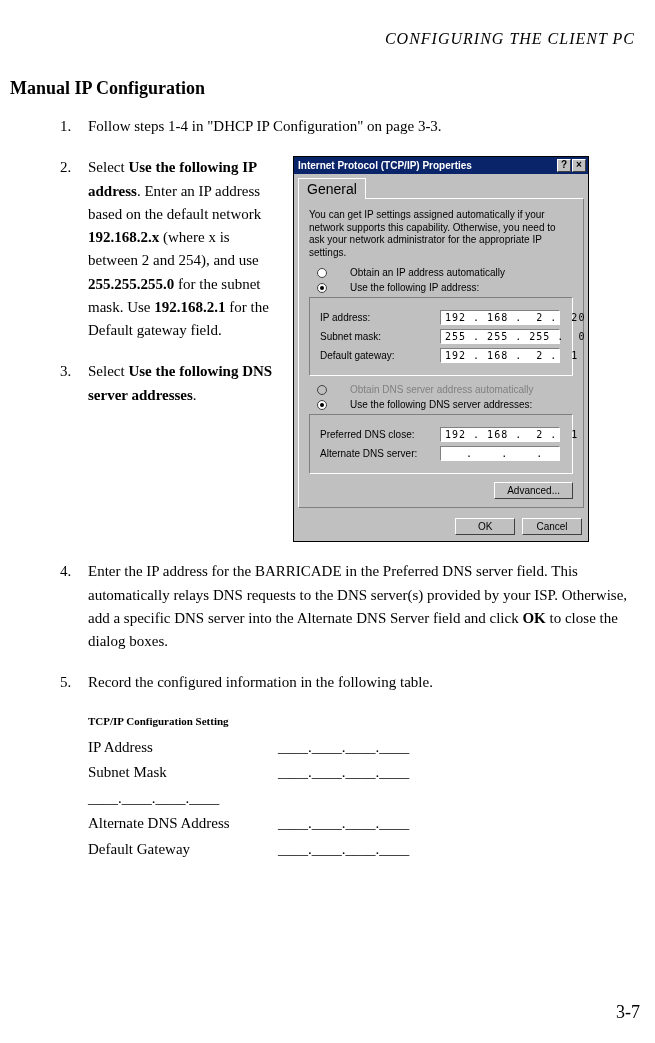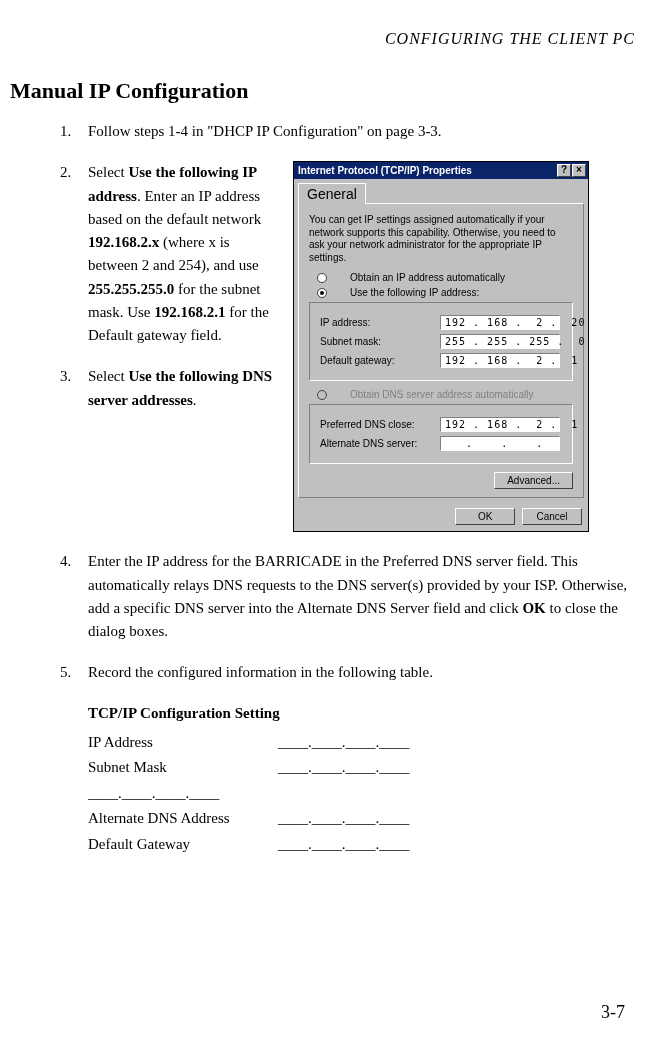--- a/index.html
+++ b/index.html
@@ -15,21 +15,21 @@
     .page-header {
       text-align: right;
       font-variant: small-caps;
       font-style: italic;
       font-size: 16px;
       margin-bottom: 30px;
       letter-spacing: 1px;
       font-family: Georgia, serif;
     }
     .section-title {
-      font-size: 22px;
+      font-size: 18px;
       font-weight: bold;
       margin-bottom: 16px;
     }
     .step-list {
       padding-left: 50px;
     }
     .step {
       display: flex;
       margin-bottom: 18px;
       font-size: 15px;
@@ -53,34 +53,34 @@
     }
     .step-with-image .dialog-col {
        flex:1;
     }
     .config-table {
       margin-top: 20px;
       padding-left: 78px;
     }
     .config-table-title {
       font-weight: bold;
-      font-size: 15px;
+      font-size: 11px;
       margin-bottom: 8px;
     }
     .config-row {
       display: flex;
       font-size: 15px;
       line-height: 1.7;
     }
     .config-label { width: 190px; }
     .config-value { }
     .page-num {
       position: absolute;
       bottom: 20px;
-      right: 30px;
+      right: 15px;
       font-size: 18px;
     }
     
     .dialog {
       width: 296px;
       font-family: Tahoma, Arial, sans-serif;
       font-size: 10px;
       background: #c0c0c0;
       border: 1px solid #000;
     }
@@ -227,20 +227,24 @@
             <div class="field-row">
               <span class="field-label">Default gateway:</span>
               <span class="ip-input">192 . 168 .  2 .  1</span>
             </div>
           </div>
 
           <div class="radio-row">
             <span class="radio disabled"></span>
             <span class="radio-label disabled">Obtain DNS server address automatically</span>
           </div>
+          <div class="radio-row">
+            <span class="radio checked"></span>
+            <span class="radio-label">Use the following DNS server addresses:</span>
+          </div>
           <div class="group">
             <div class="field-row">
               <span class="field-label">Preferred DNS close:</span>
               <span class="ip-input">192 . 168 .  2 .  1</span>
             </div>
             <div class="field-row">
               <span class="field-label">Alternate DNS server:</span>
               <span class="ip-input blank">   .    .    .   </span>
             </div>
           </div>

